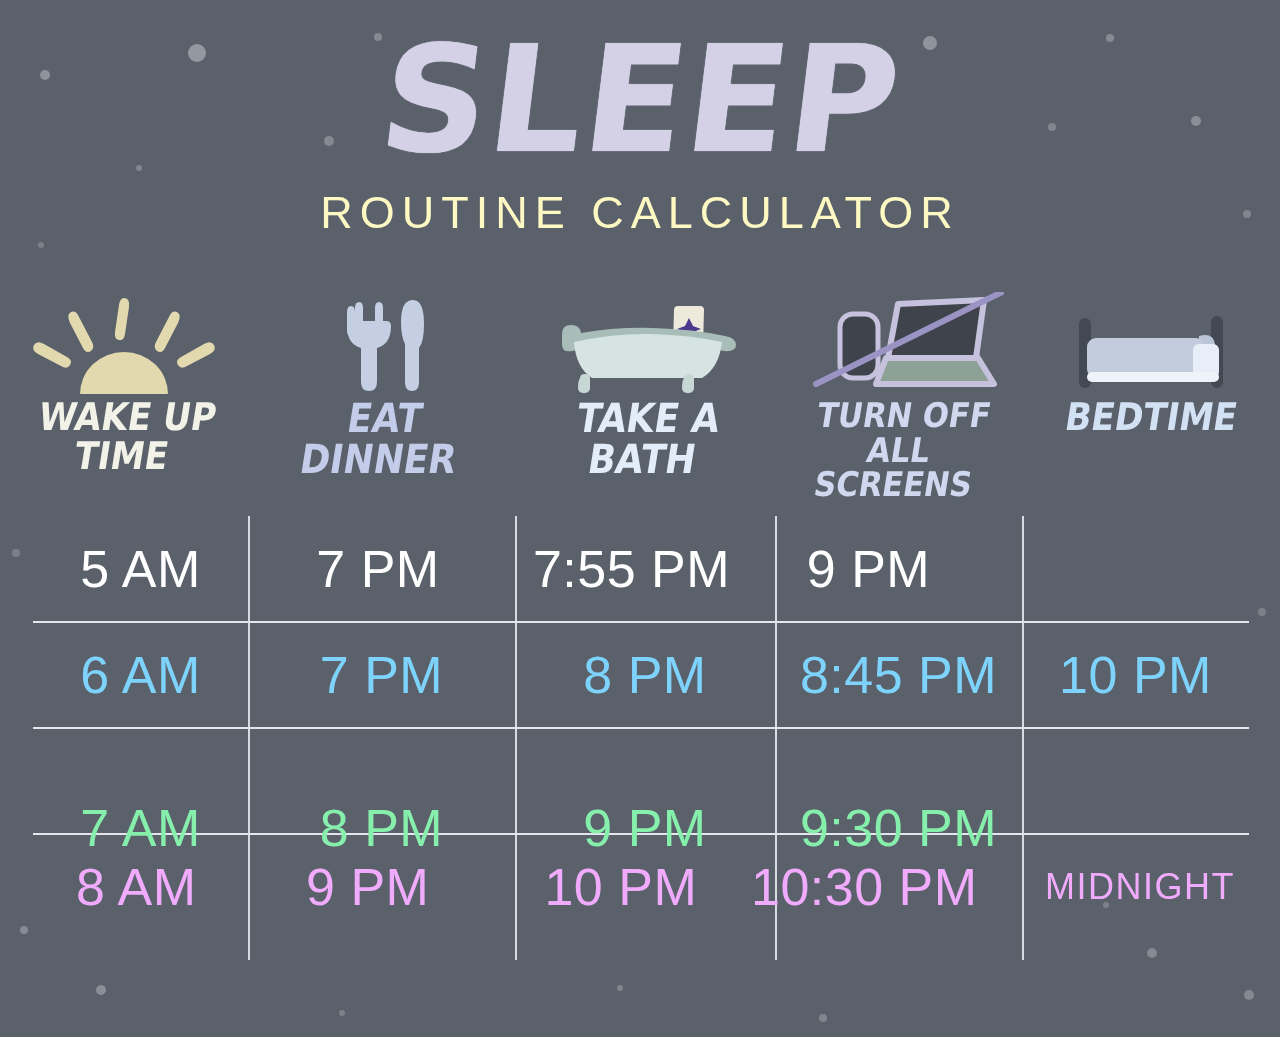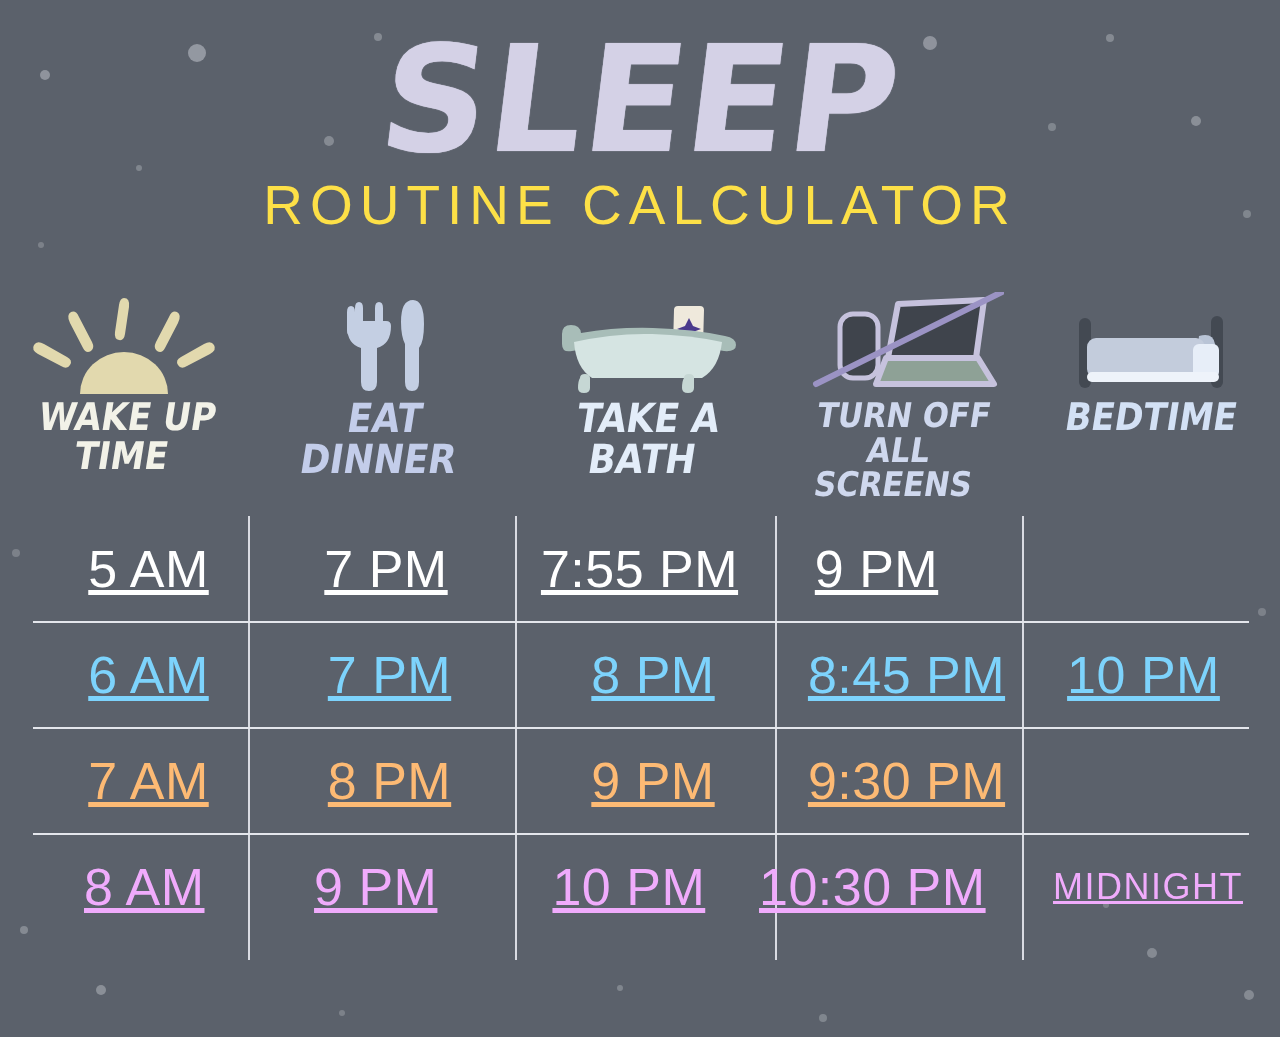--- a/index.html
+++ b/index.html
@@ -37,25 +37,26 @@
     font-weight: 700;
     font-size: 148px;
     line-height: 0.98;
     letter-spacing: 1px;
     color: #d4d1e6;
     transform: skewX(-7deg);
     display: inline-block;
     text-shadow: 0 0 1px #d4d1e6;
   }
   #subtitle {
+    margin-top: 14px;
     font-family: "Liberation Sans", sans-serif;
     font-weight: 400;
-    font-size: 55px;
+    font-size: 45px;
     letter-spacing: 7px;
-    color: #fde047;
+    color: #fef9c3;
   }
 
   
   #columns {
     position: absolute;
     left: 0; top: 288px;
     width: 1280px;
     height: 228px;
     display: flex;
   }
@@ -106,39 +107,38 @@
   }
   .hline {
     position: absolute;
     left: 0;
     width: 1216px;
     height: 2px;
     background: #e4e6ec;
   }
   .row {
     position: absolute;
-    left: 8px;
+    left: 0;
     width: 1216px;
     height: 106px;
     display: flex;
-    text-decoration: underline;
   }
   .cell {
     display: flex;
     align-items: center;
     justify-content: center;
     font-family: "Liberation Sans", sans-serif;
     font-weight: 400;
     font-size: 52px;
     letter-spacing: 0.5px;
   }
   .cell.small { font-size: 36px; letter-spacing: 1.5px; padding-left: 48px; }
   .r0 { color: #ffffff; }
   .r1 { color: #7dd3fc; }
-  .r2 { color: #fdba74; }
+  .r2 { color: #86efac; margin-top: 47px; }
   .r3 { color: #f0abfc; }
 </style>
 </head>
 <body>
 
 <div id="poster">
 
   <div id="starfield">
       <div class="star" style="left: 40px; top: 70px; width: 10px; height: 10px; opacity: 0.55;"></div>
       <div class="star" style="left: 188px; top: 44px; width: 18px; height: 18px; opacity: 0.6;"></div>

